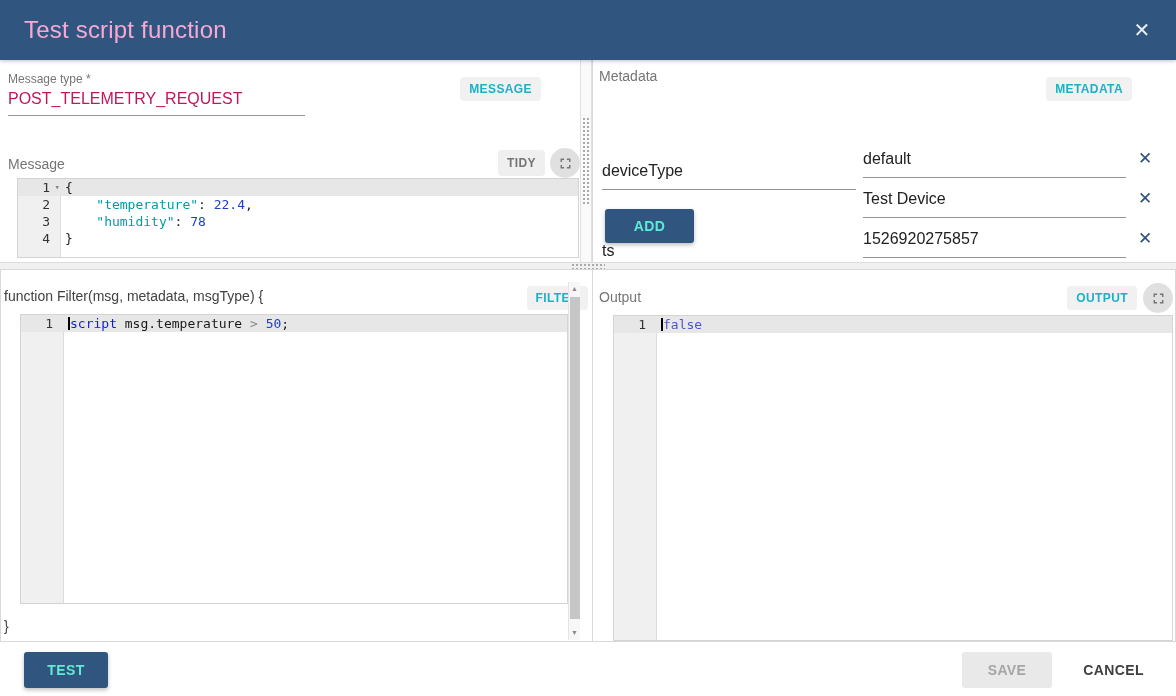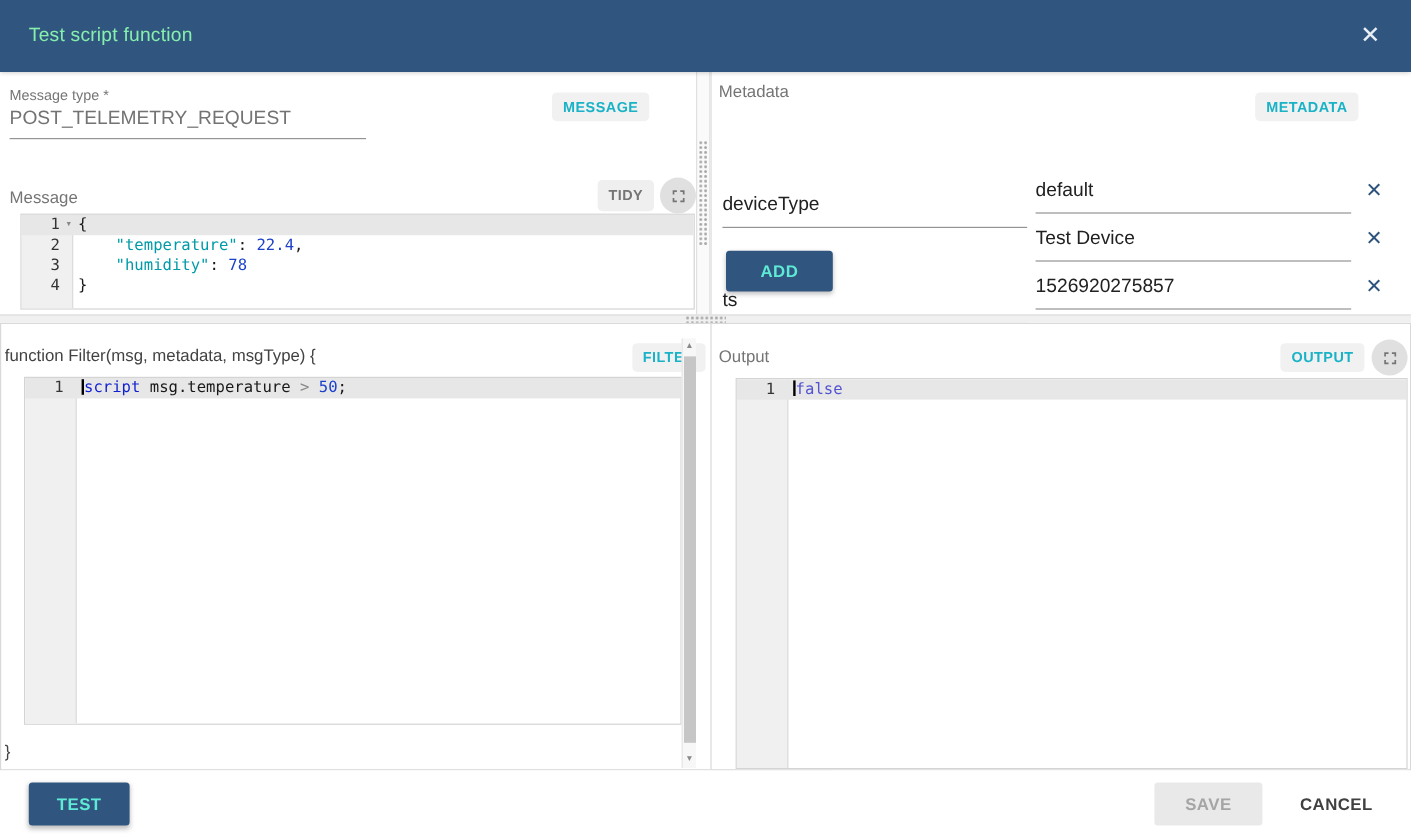--- a/index.html
+++ b/index.html
@@ -4,21 +4,21 @@
 <style>
   * { margin:0; padding:0; box-sizing:border-box; }
   html,body { background:#fff; }
   .app { position:relative; width:1176px; height:696px; overflow:hidden;
          font-family:"Liberation Sans", sans-serif; background:#fff; color:#212121; }
 
   
   .dlg-header { position:absolute; left:0; top:0; width:1176px; height:60px;
     background:#305680; display:flex; align-items:center; padding:0 20px 0 24px;
     box-shadow:0 1px 4px rgba(0,0,0,.25); z-index:5; }
-  .dlg-title { flex:1; color:#86efac; font-size:16px; font-weight:400; letter-spacing:.2px; }
+  .dlg-title { flex:1; color:#f9a8d4; font-size:24px; font-weight:400; letter-spacing:.2px; }
   .dlg-close { background:none; border:none; color:#e9eef5; font-size:20px; line-height:24px;
     width:28px; height:28px; cursor:pointer; }
 
   
   .panel { position:absolute; background:#fff; }
   #panel-message  { left:0;   top:60px;  width:580px; height:202px; }
   #panel-metadata { left:592px; top:60px; width:584px; height:216px; border-left:1px solid #d9d9d9; }
   #panel-filter   { left:0;   top:269px; width:692px; height:373px; border:1px solid #d9d9d9;text-decoration:underline; }
   #panel-output   { left:592px; top:269px; width:584px; height:373px; border:1px solid #d9d9d9; }
 
@@ -45,21 +45,21 @@
   .fs-btn { width:30px; height:30px; border-radius:50%; background:#e0e0e0; border:none;
     display:flex; align-items:center; justify-content:center; cursor:pointer; }
   .fs-btn svg { width:17px; height:17px; fill:#757575; }
   .raised-btn { background:#305680; color:#5eead4; border:none; border-radius:3px;
     font-size:14px; font-weight:700; letter-spacing:.4px; box-shadow:0 2px 4px rgba(0,0,0,.26);
     cursor:pointer; font-family:"Liberation Sans", sans-serif; }
 
   
   #message-type-label { position:absolute; left:8px; top:12px; font-size:12px; }
   #message-type-input { position:absolute; left:8px; top:28px; width:297px; font-size:16px;
-    color:#737373; border:none; border-bottom:1px solid #949494; padding:2px 0 7px 0;
+    color:#be185d; border:none; border-bottom:1px solid #949494; padding:2px 0 7px 0;
     outline:none; background:transparent; font-family:"Liberation Sans", sans-serif; }
   #message-badge { position:absolute; right:39px; top:17px; }
   #message-label { position:absolute; left:8px; top:96px; font-size:14px; }
   #message-actions { position:absolute; right:0; top:88px; display:flex; align-items:center; gap:5px; }
 
   
   .editor { position:absolute; background:#fff; border:1px solid #d4d4d4; overflow:hidden;
     font-family:"DejaVu Sans Mono", monospace; font-size:13px; }
   .editor::before { content:''; position:absolute; left:0; top:0; bottom:0; width:42px;
     background:#f0f0f0; border-right:1px solid #dcdcdc; }

